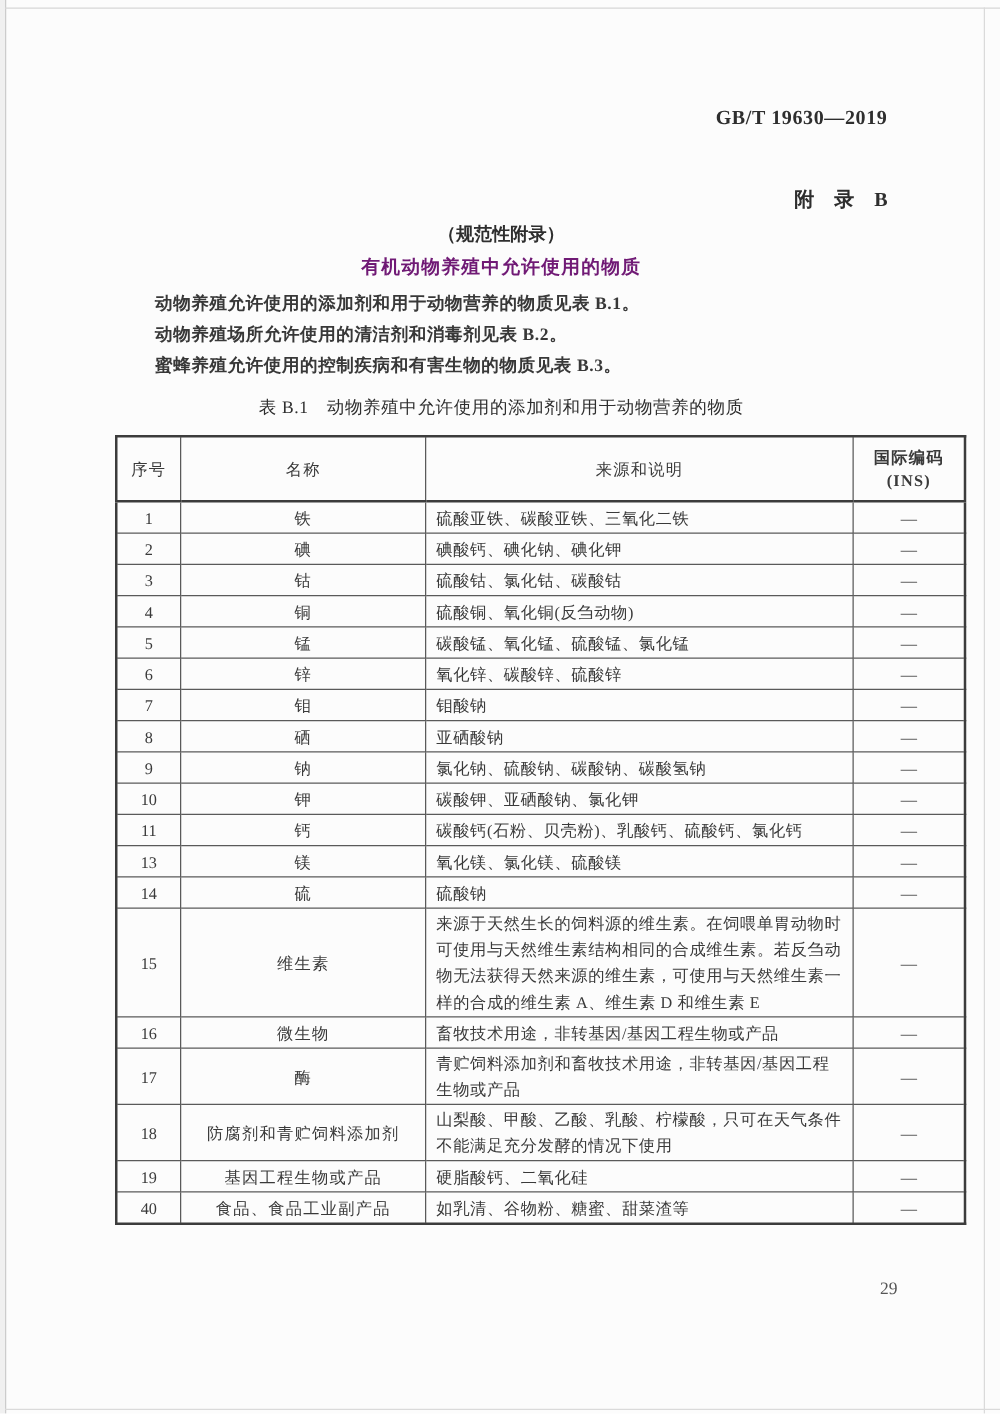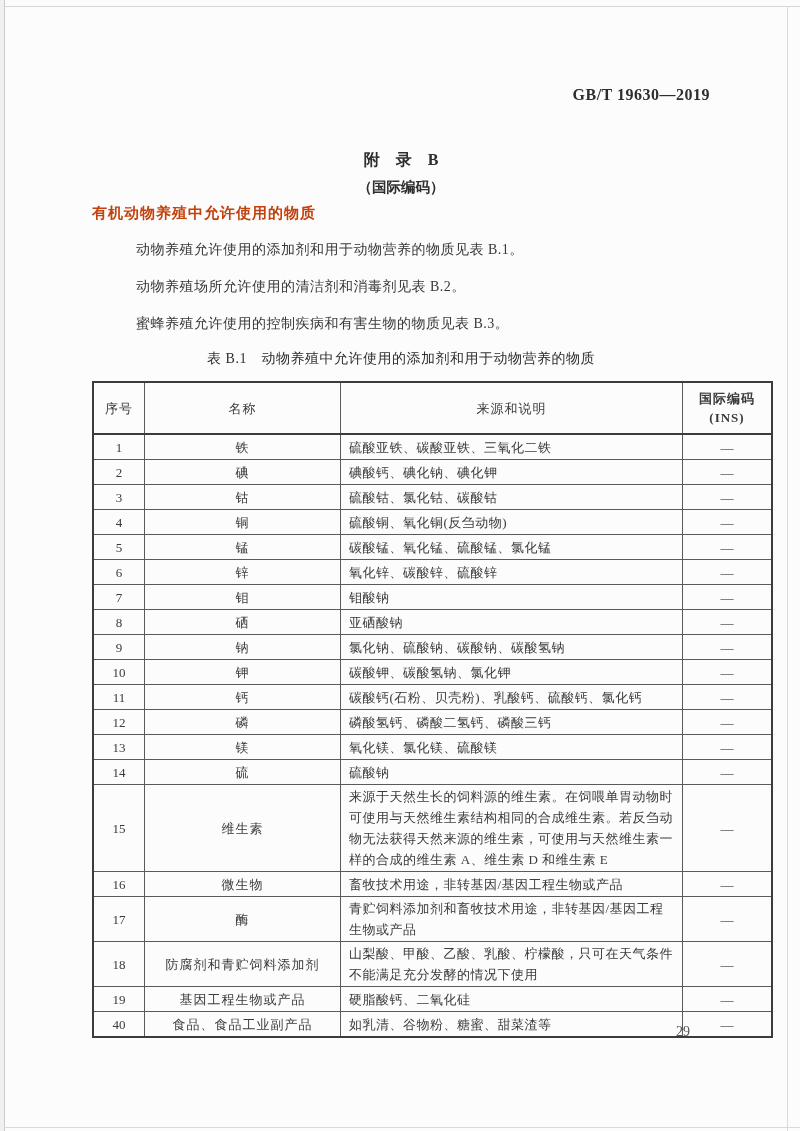--- a/index.html
+++ b/index.html
@@ -33,49 +33,51 @@
   .doc-code {
     margin-top: 86px;
     text-align: right;
     font-weight: bold;
     font-size: 16px;
     letter-spacing: 0.5px;
     color: #2e2e2e;
   }
   .appendix-title {
     margin-top: 46px;
-    text-align: center;
+    text-align: right;
     font-weight: bold;
     font-size: 16px;
     color: #2e2e2e;
   }
   .appendix-subtitle {
     margin-top: 7px;
     text-align: center;
     font-weight: bold;
     font-size: 14.5px;
     color: #2e2e2e;
   }
   .appendix-heading {
     margin-top: 7px;
+    text-align: center;
     font-weight: bold;
     font-size: 15px;
     letter-spacing: 1px;
-    color: #c2410c;
+    color: #701a75;
   }
   .intro {
     margin: 10px 0 0 0;
   }
   .intro p {
-    margin: 16px;
+    margin: 4px;
     text-indent: 2em;
     font-size: 14px;
     line-height: 21px;
     letter-spacing: 0.5px;
     color: #383838;
+    font-weight: bold;
   }
   .table-caption {
     margin-top: 13px;
     text-align: center;
     font-weight: normal;
     font-size: 14px;
     letter-spacing: 0.5px;
     color: #2e2e2e;
   }
   table.b1 {
@@ -101,41 +103,41 @@
     letter-spacing: 1px;
   }
   .col-no   { width: 34px;  text-align: center; padding-left: 2px; padding-right: 2px; margin-left: 40px; }
   .col-name { width: 179px; text-align: center; letter-spacing: 1px; margin-top: 32px; }
   .col-desc { width: 325px; text-align: left;   letter-spacing: 0.5px; }
   .col-ins  { width: 72px;  text-align: center; }
   table.b1 td { height: 22px; }
   .ins-line { display: block; line-height: 19px; font-weight: bold; }
   .page-number {
     position: absolute;
-    left: 676px;
+    left: 704px;
     top: 1024px;
     font-size: 14px;
     color: #555555;
   }
 </style>
 </head>
 <body>
 
 <div class="page">
   <div class="edge edge-gutter"></div>
   <div class="edge edge-left"></div>
   <div class="edge edge-top"></div>
   <div class="edge edge-right"></div>
   <div class="edge edge-bottom"></div>
 
   <div class="content">
     <div class="doc-code">GB/T 19630—2019</div>
 
     <div class="appendix-title">附　录　B</div>
-    <div class="appendix-subtitle">（国际编码）</div>
+    <div class="appendix-subtitle">（规范性附录）</div>
     <div class="appendix-heading">有机动物养殖中允许使用的物质</div>
 
     <div class="intro">
       <p>动物养殖允许使用的添加剂和用于动物营养的物质见表 B.1。</p>
       <p>动物养殖场所允许使用的清洁剂和消毒剂见表 B.2。</p>
       <p>蜜蜂养殖允许使用的控制疾病和有害生物的物质见表 B.3。</p>
     </div>
 
     <div class="table-caption">表 B.1　动物养殖中允许使用的添加剂和用于动物营养的物质</div>
 
@@ -202,36 +204,30 @@
           </tr>
           <tr>
             <td class="col-no">9</td>
             <td class="col-name">钠</td>
             <td class="col-desc">氯化钠、硫酸钠、碳酸钠、碳酸氢钠</td>
             <td class="col-ins">—</td>
           </tr>
           <tr>
             <td class="col-no">10</td>
             <td class="col-name">钾</td>
-            <td class="col-desc">碳酸钾、碳酸氢钠、氯化钾</td>
+            <td class="col-desc">碳酸钾、亚硒酸钠、氯化钾</td>
             <td class="col-ins">—</td>
           </tr>
           <tr>
             <td class="col-no">11</td>
             <td class="col-name">钙</td>
             <td class="col-desc">碳酸钙(石粉、贝壳粉)、乳酸钙、硫酸钙、氯化钙</td>
             <td class="col-ins">—</td>
           </tr>
           <tr>
-            <td class="col-no">12</td>
-            <td class="col-name">磷</td>
-            <td class="col-desc">磷酸氢钙、磷酸二氢钙、磷酸三钙</td>
-            <td class="col-ins">—</td>
-          </tr>
-          <tr>
             <td class="col-no">13</td>
             <td class="col-name">镁</td>
             <td class="col-desc">氧化镁、氯化镁、硫酸镁</td>
             <td class="col-ins">—</td>
           </tr>
           <tr>
             <td class="col-no">14</td>
             <td class="col-name">硫</td>
             <td class="col-desc">硫酸钠</td>
             <td class="col-ins">—</td>

